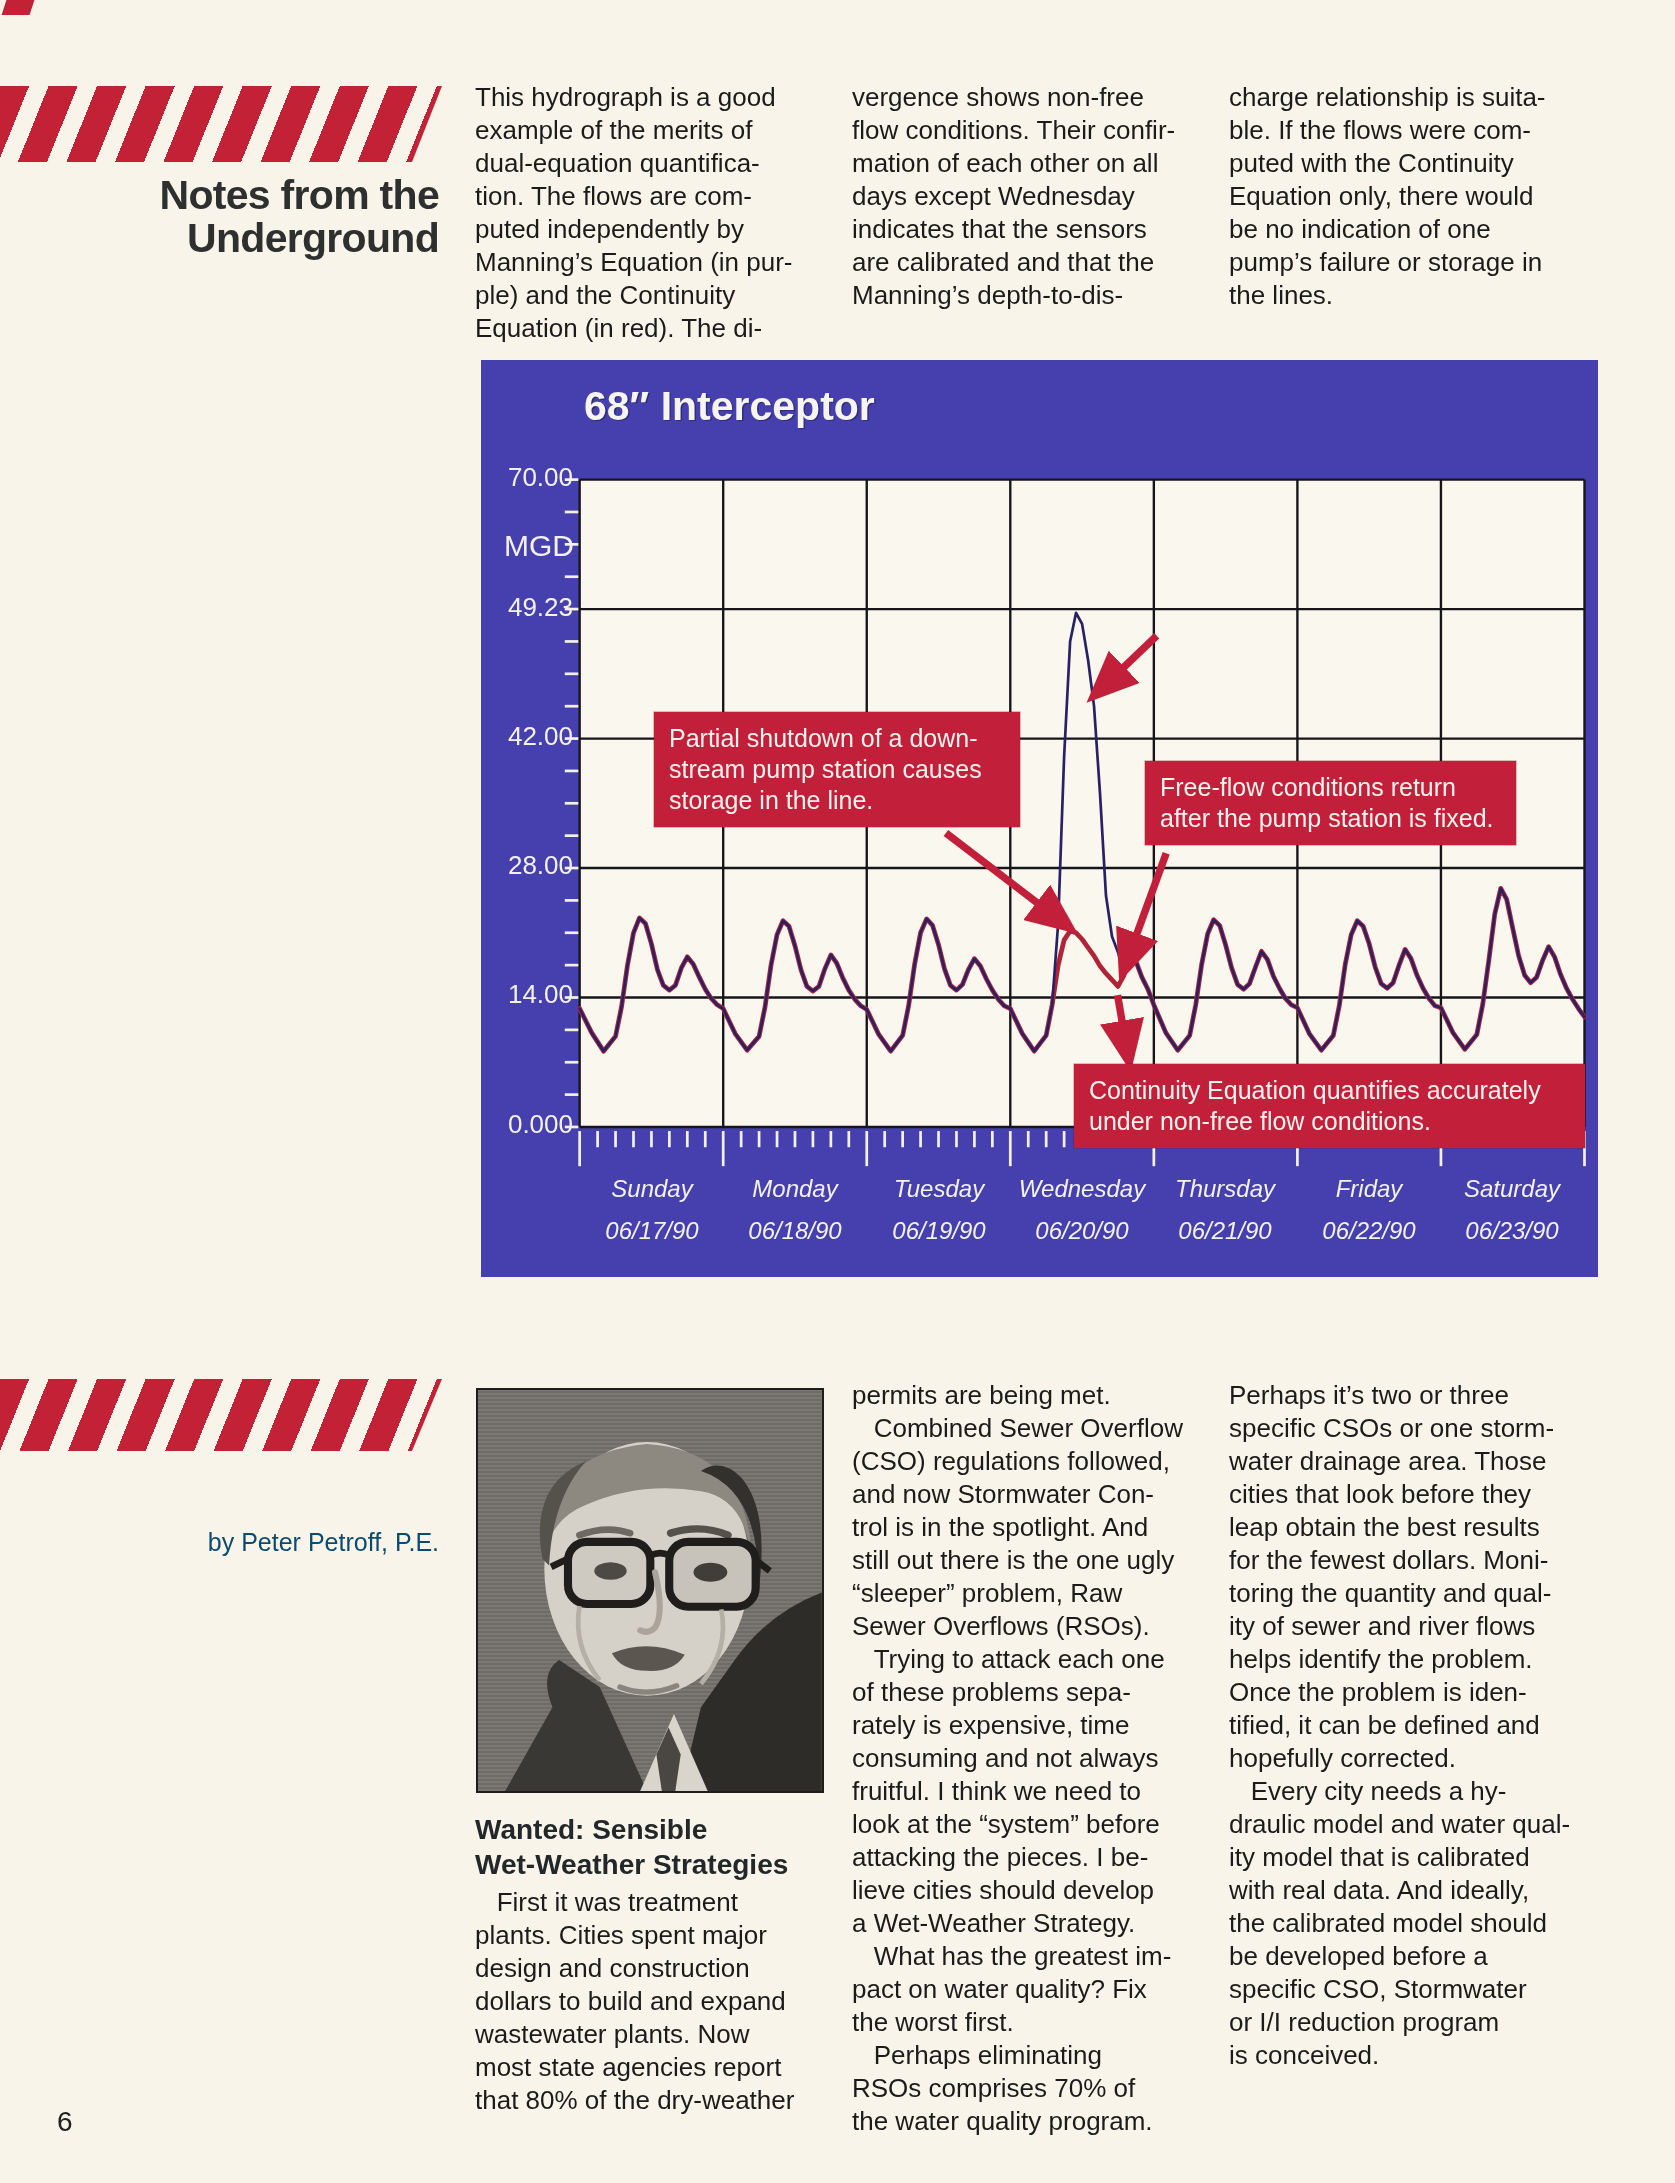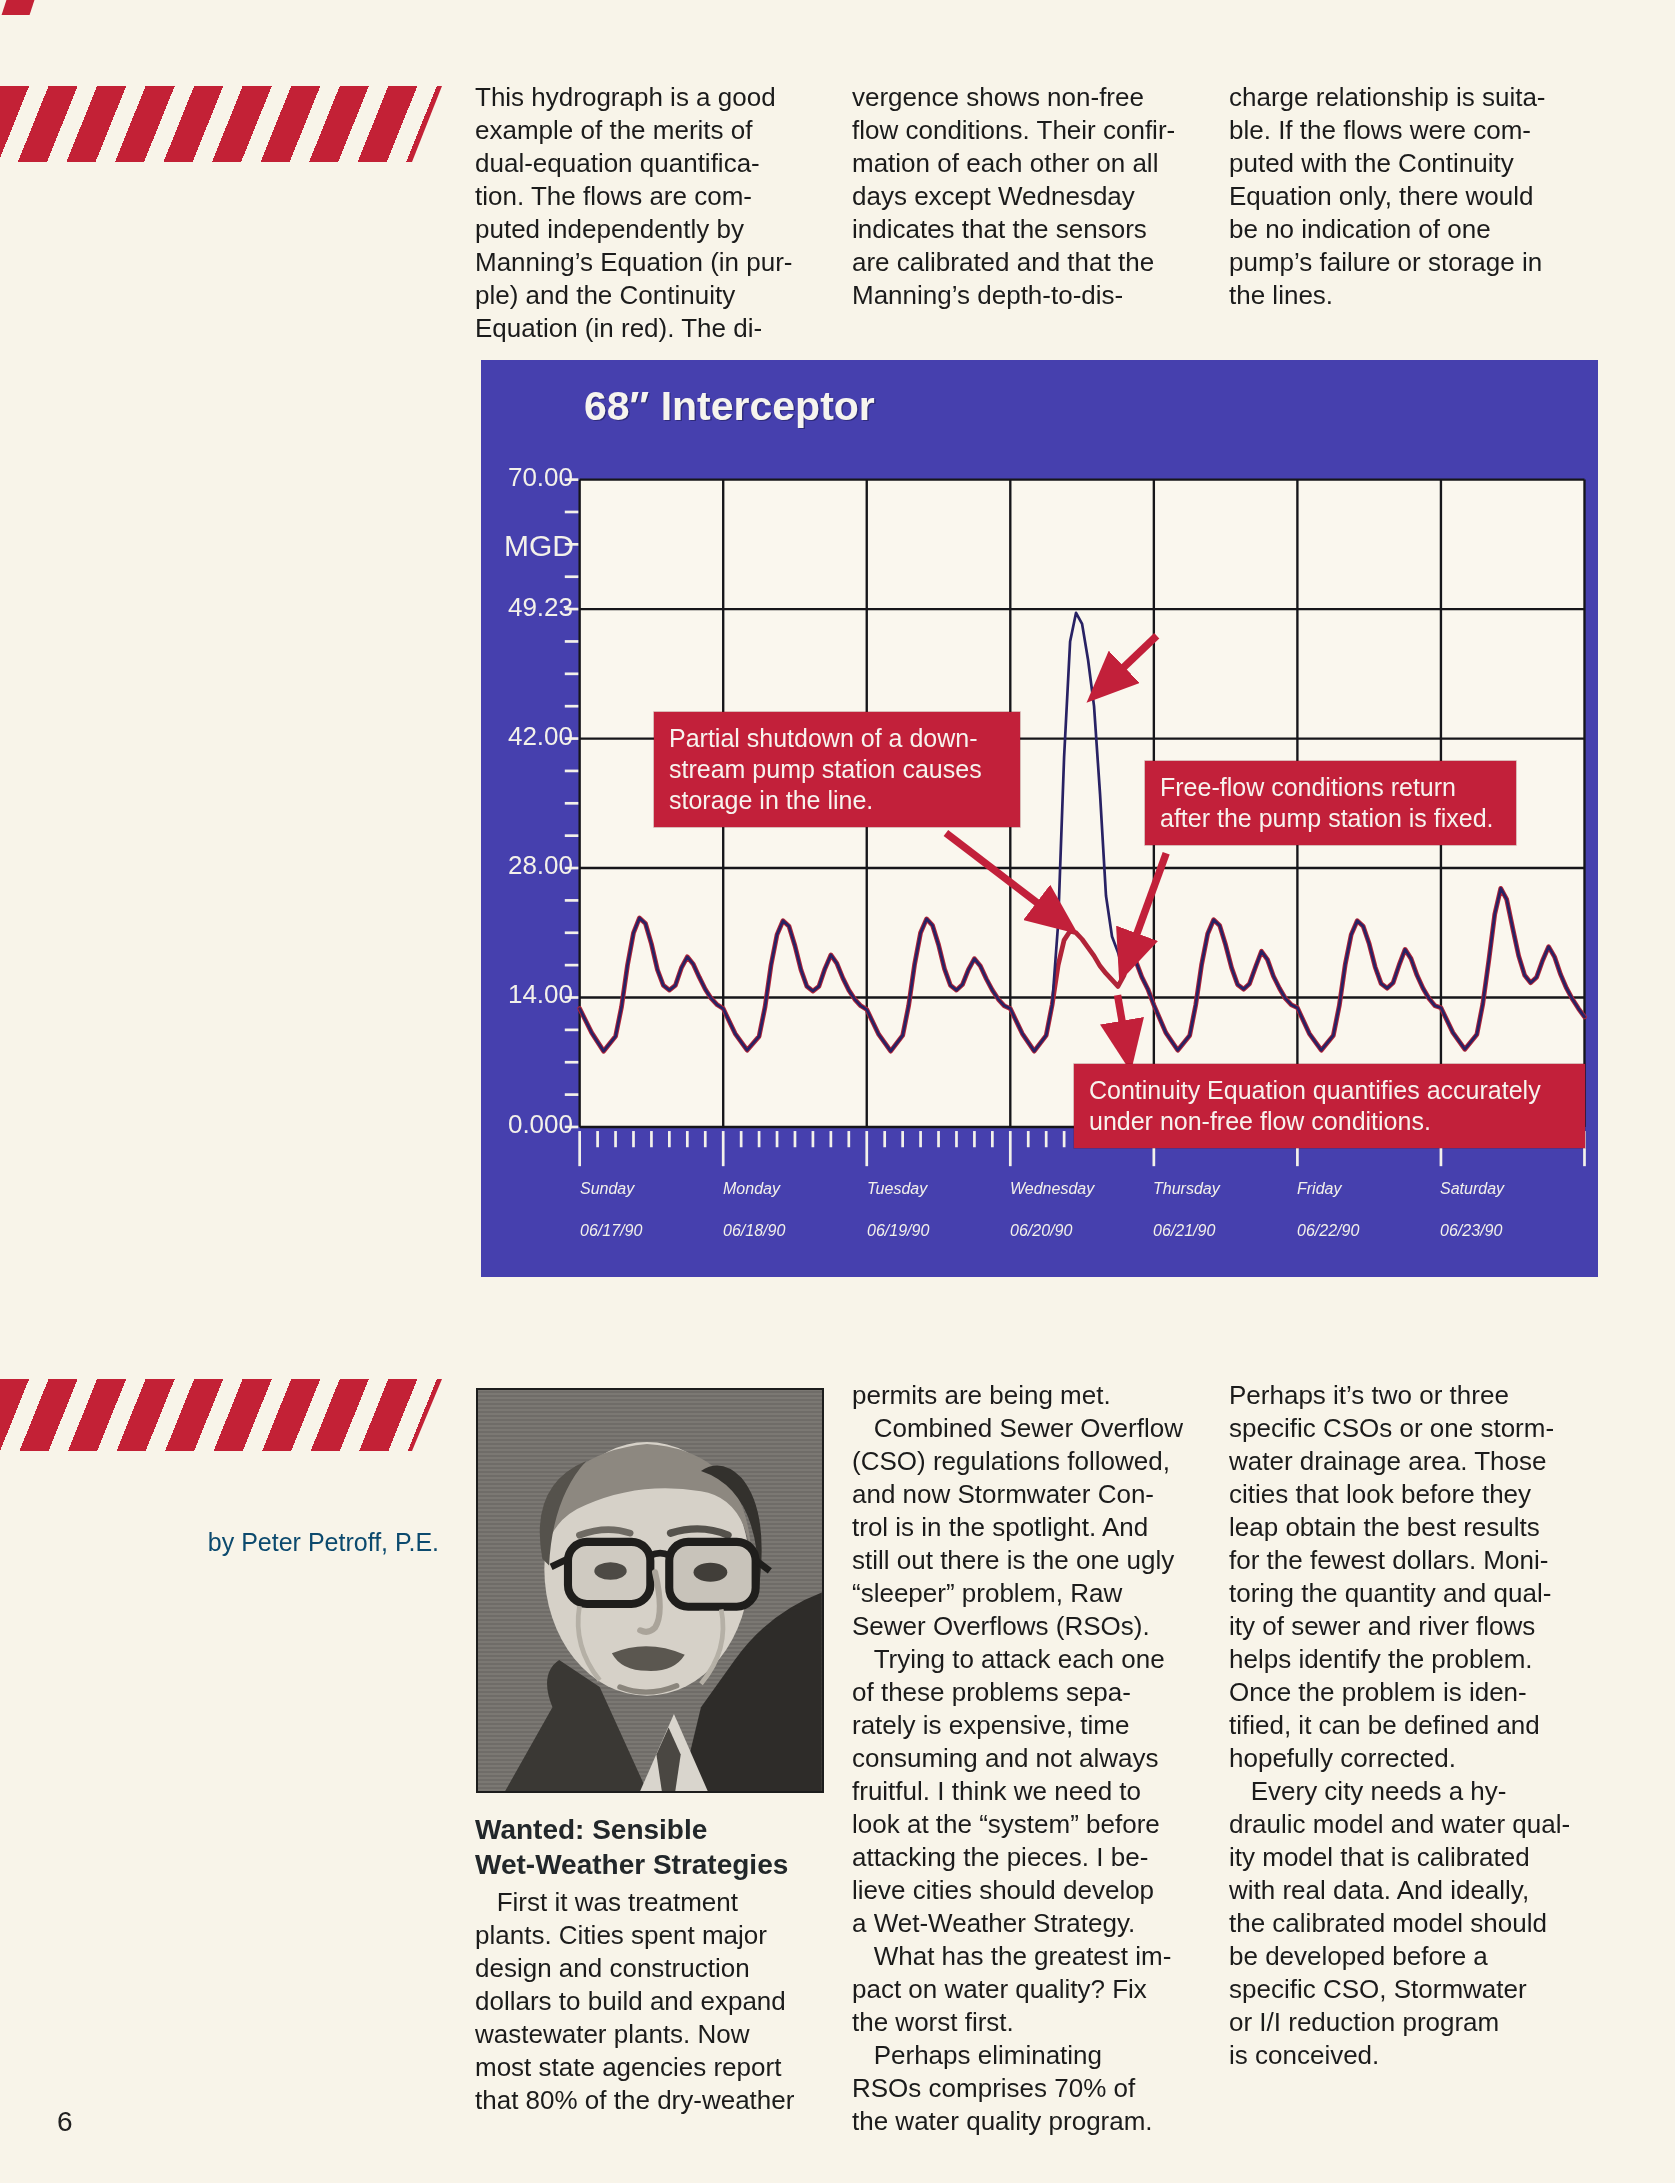--- a/index.html
+++ b/index.html
@@ -43,22 +43,22 @@
     text-shadow:1.4px 1.4px 0 rgba(20,20,60,0.45);
   }
   #chart .mgd-label{
     position:absolute;left:23px;top:169px;color:#f3f1ea;font-size:30px;
   }
   .ytick{
     position:absolute;left:7px;width:85px;text-align:right;
     color:#f3f1ea;font-size:26px;
   }
   .day-label{
-    position:absolute;width:144px;color:#f3f1ea;
-    font-style:italic;font-size:16px;line-height:30px;top:814px;
+    position:absolute;width:144px;text-align:center;color:#f3f1ea;
+    font-style:italic;font-size:24px;line-height:30px;top:814px;
   }
   .day-label .date{margin-top:12px;}
   #plot-svg{position:absolute;left:0;top:0;}
 
   .callout{
     position:absolute;background:#c2203a;color:#f7f3ee;
     font-size:25px;line-height:31px;padding:10.8px 15px;
     box-shadow:0 0 0 0.7px rgba(120,0,20,0.35);
   }
 
@@ -80,20 +80,22 @@
   }
 </style>
 </head>
 <body>
 
 <div id="page">
 
   <div class="corner-mark"></div>
 
   <div class="stripe-banner" style="top:86px;"></div>
+  <div class="section-heading" style="top:174px;">Notes from the
+Underground</div>
 
   <div class="body-col" style="left:475px;top:81px;width:358px;">This hydrograph is a good
 example of the merits of
 dual-equation quantifica-
 tion. The flows are com-
 puted independently by
 Manning’s Equation (in pur-
 ple) and the Continuity
 Equation (in red). The di-</div>
   <div class="body-col" style="left:852px;top:81px;width:365px;">vergence shows non-free

